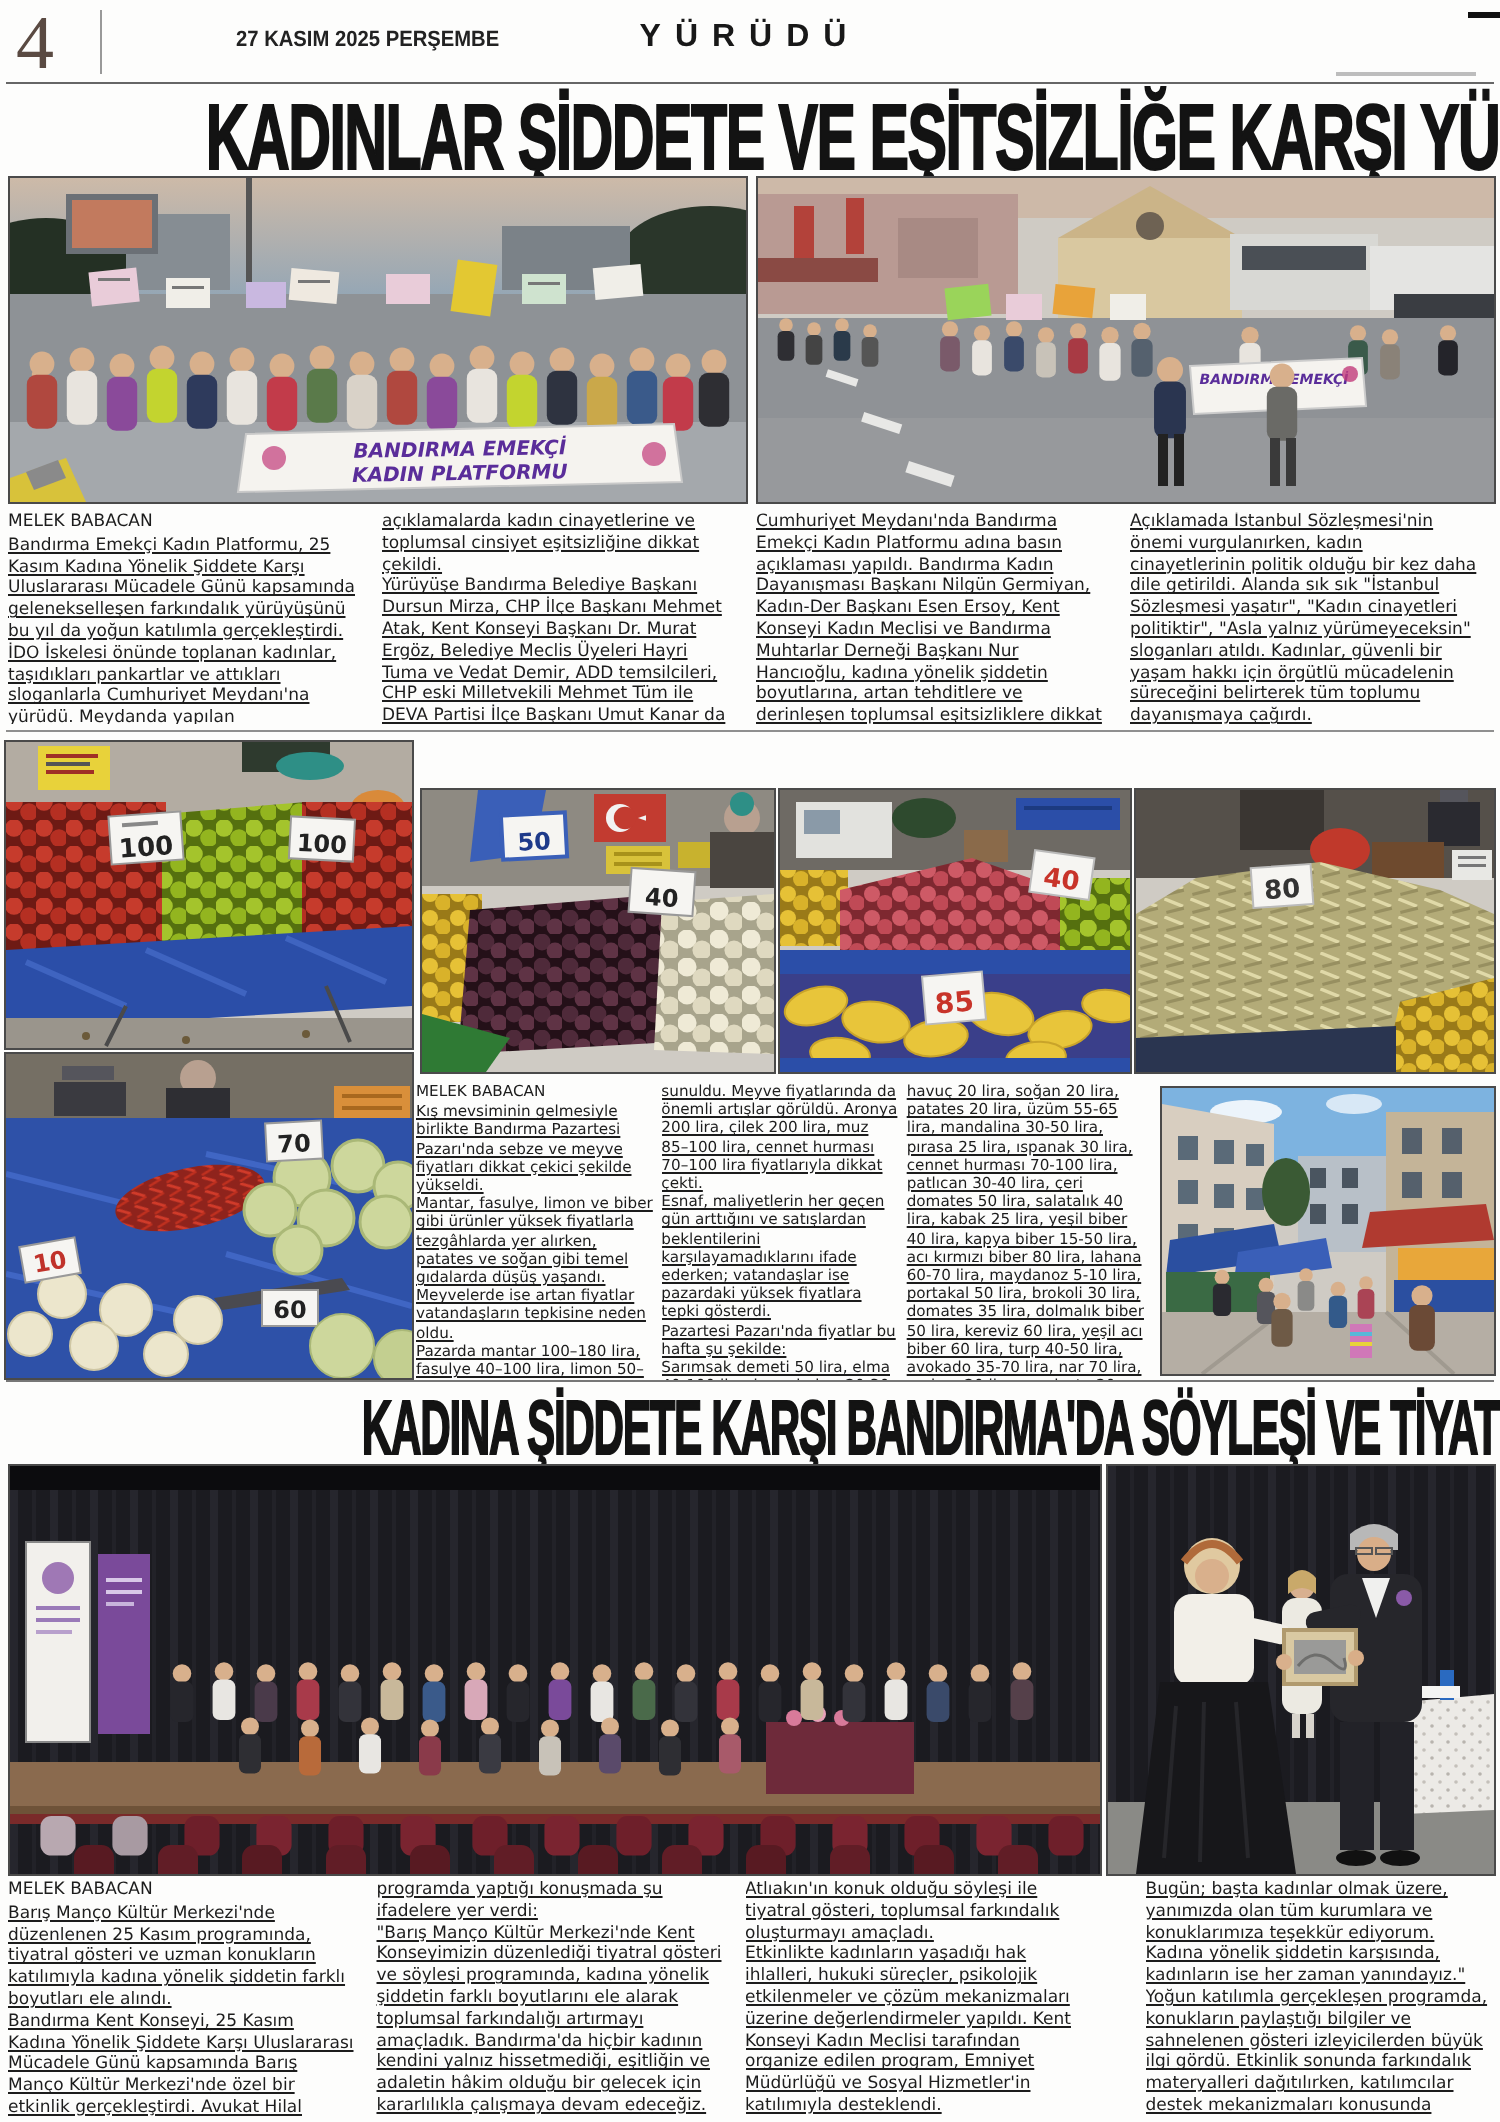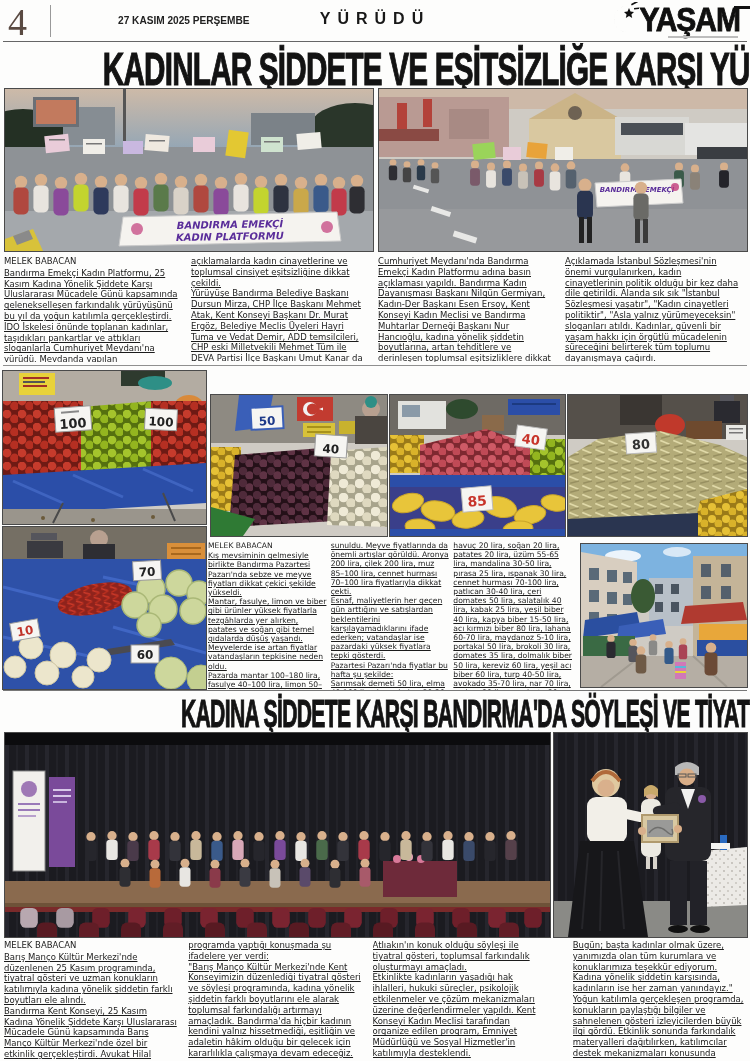--- a/index.html
+++ b/index.html
@@ -101,29 +101,20 @@
       <g id="seat">
           <rect x="-8" y="-10" width="16" height="18" rx="5" fill="currentColor"></rect>
         </g>
     </defs>
   </svg>
 
   <div class="pagenum">4</div>
   <div class="pnrule"></div>
   <div class="date">27 KASIM 2025 PERŞEMBE</div>
   <div class="section">YÜRÜDÜ</div>
-  <div class="brand">
-    <svg width="34" height="34" viewBox="0 0 34 34">
-      <path d="M22 4 A 12 12 0 1 0 22 30 A 10 10 0 1 1 22 4" fill="#101010"></path>
-      <polygon points="24,6 25.5,9.5 29,10 26.4,12.4 27.2,16 24,14 20.8,16 21.6,12.4 19,10 22.5,9.5" fill="#101010"></polygon>
-      <rect x="26" y="2" width="7" height="1.6" fill="#101010" transform="rotate(-28 26 2)"></rect>
-      <rect x="29" y="6" width="5" height="1.4" fill="#101010" transform="rotate(-5 29 6)"></rect>
-    </svg>
-    <div class="brandtext">YAŞAM</div>
-  </div>
   <div class="brandbar"></div>
   <div class="brandsub"></div>
   <div class="rule" style="top:41px;border-top:1px solid #666;"></div>
 
   <div class="hl" style="top:44px;height:47px;">
     <span style="font-size:38px;transform:scale(0.78,1.22);transform-origin:center top;">KADINLAR ŞİDDETE VE EŞİTSİZLİĞE KARŞI YÜRÜDÜ</span>
   </div>
 
   <div class="photo" style="left:4px;top:88px;width:368px;height:162px;">
     <svg width="368" height="162" viewBox="0 0 368 162">

